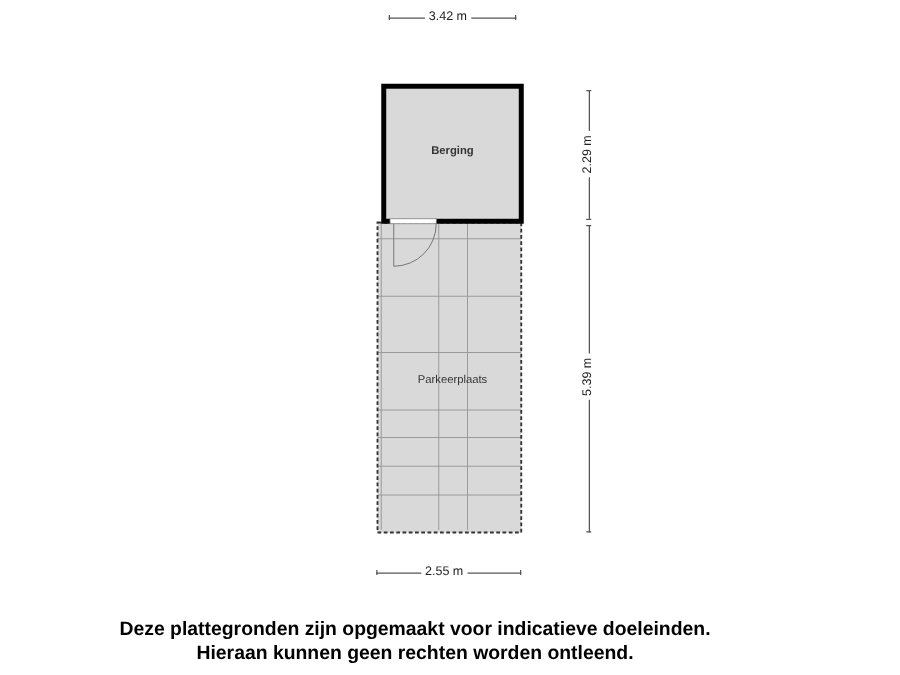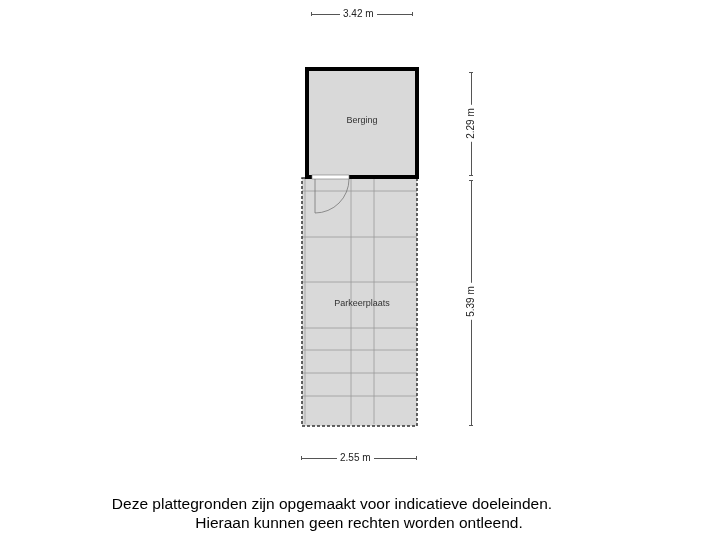--- a/index.html
+++ b/index.html
@@ -5,21 +5,21 @@
   html, body { margin:0; padding:0; }
   body { width:720px; height:540px; background:#ffffff; position:relative; overflow:hidden;
          font-family:"Liberation Sans", sans-serif; }
   .abs { position:absolute; }
   .dimtext { font-size:10px; color:#222; background:#fff; padding:0 3px; white-space:nowrap; }
   .hline { position:absolute; height:1px; background:#555; }
   .vline { position:absolute; width:1px; background:#555; }
   .tick-h { position:absolute; width:1px; height:4px; background:#555; }
   .tick-v { position:absolute; height:1px; width:4px; background:#555; }
   .room-label { position:absolute; font-size:9px; color:#333; text-align:center; }
-  .disclaimer { position:absolute; left:0; width:664px; text-align:center; font-weight:normal;
+  .disclaimer { position:absolute; left:0; width:664px; text-align:center; font-weight:bold;
                 font-size:15.5px; color:#000; line-height:20px; }
 </style>
 </head>
 <body>
 
 <div>
   <div class="hline" style="left:311px; top:14px; width:102px;"></div>
   <div class="tick-h" style="left:311px; top:12px;"></div>
   <div class="tick-h" style="left:412px; top:12px;"></div>
   <div class="abs dimtext" style="left:340px; top:8px;">3.42 m</div>
@@ -50,21 +50,21 @@
     <rect x="309" y="71" width="106" height="104" fill="#d9d9d9"></rect>
     <path d="M305 67 H419 V179 H349 V175 H415 V71 H309 V175 H312 V179 H305 Z" fill="#000"></path>
 
     <rect x="312" y="175" width="37" height="4" fill="#fff" stroke="#777" stroke-width="0.6"></rect>
 
     <line x1="315" y1="179" x2="315" y2="213" stroke="#777" stroke-width="0.8"></line>
     <path d="M315 213 A34 34 0 0 0 349 179" fill="none" stroke="#777" stroke-width="0.8"></path>
   </g>
 </svg>
 
-<div class="room-label" style="left:309px; top:115px; width:106px;">Berging</div>
+<div class="room-label" style="left:309px; top:115px; width:106px;font-weight:bold;">Berging</div>
 <div class="room-label" style="left:302px; top:298px; width:120px;">Parkeerplaats</div>
 
 <div>
   <div class="vline" style="left:471px; top:72px; height:103px;"></div>
   <div class="tick-v" style="left:469px; top:72px;"></div>
   <div class="tick-v" style="left:469px; top:175px;"></div>
   <div class="abs dimtext" style="left:452px; top:118px; transform:rotate(-90deg); transform-origin:center;">2.29 m</div>
 
   <div class="vline" style="left:471px; top:180px; height:246px;"></div>
   <div class="tick-v" style="left:469px; top:180px;"></div>
@@ -73,13 +73,13 @@
 </div>
 
 <div>
   <div class="hline" style="left:301px; top:458px; width:116px;"></div>
   <div class="tick-h" style="left:301px; top:456px;"></div>
   <div class="tick-h" style="left:416px; top:456px;"></div>
   <div class="abs dimtext" style="left:337px; top:452px;text-align:center;">2.55 m</div>
 </div>
 
 <div class="disclaimer" style="top:494px;">Deze plattegronden zijn opgemaakt voor indicatieve doeleinden.</div>
-<div class="disclaimer" style="top:513px;margin-left:27px;">Hieraan kunnen geen rechten worden ontleend.</div>
+<div class="disclaimer" style="top:513px;">Hieraan kunnen geen rechten worden ontleend.</div>
 
 </body></html>

